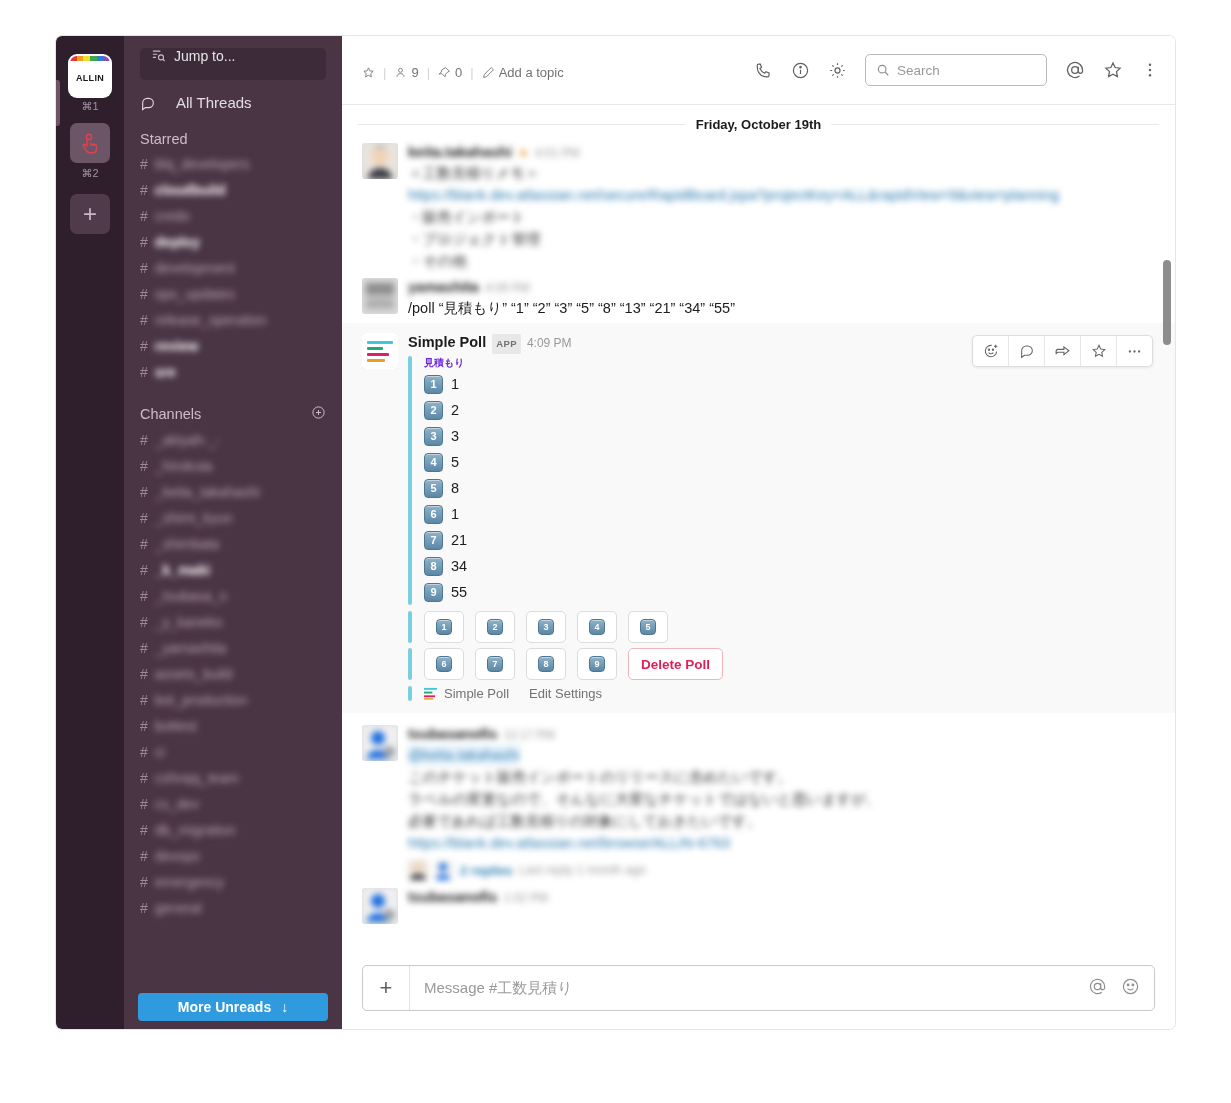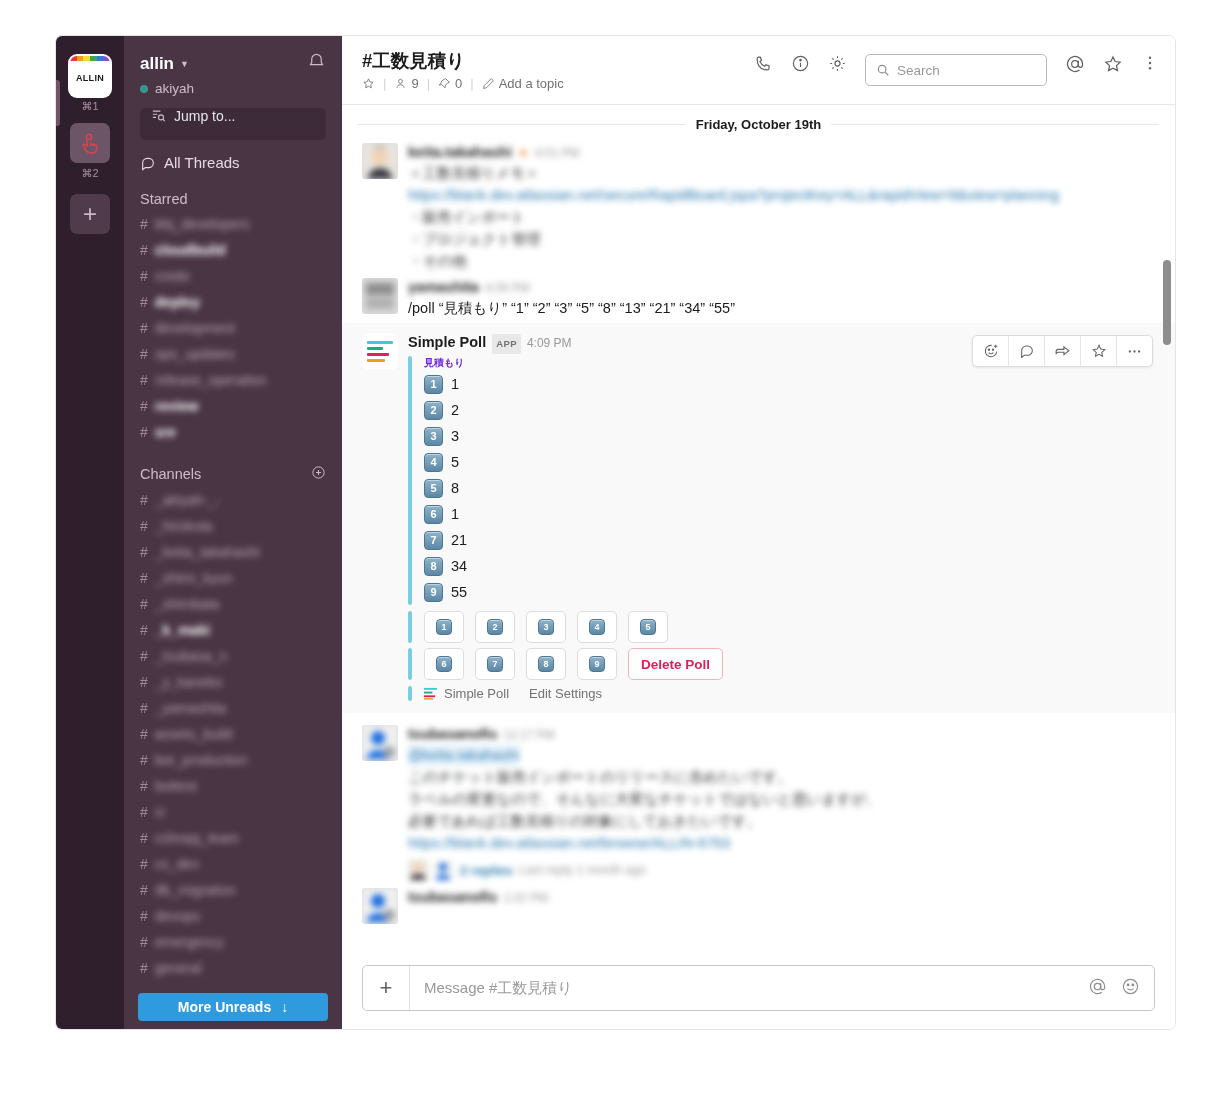--- a/index.html
+++ b/index.html
@@ -92,21 +92,21 @@
     margin: 12px 16px 0 16px;
     background: #3d2b3a;
     border-radius: 5px;
     height: 32px;
     display: flex; align-items: flex-start; gap: 8px;
     padding: 0 11px;
     color: #e5e5e5; font-size: 14px;
   }
   .allthreads {
     margin: 14px 16px 0 16px;
-    display: flex; align-items: center; gap: 8px;
+    display: flex; align-items: center; gap: 20px;
     color: #e4dbe1; font-size: 15px;
   }
   .sb-section {
     margin: 20px 16px 4px 16px;
     color: #cdbcc8; font-size: 14.5px;
     display: flex; align-items: center; justify-content: space-between;
   }
   .sb-list { margin: 0; padding: 0; list-style: none; }
   .ch-row {
     display: flex; align-items: center; gap: 7px;
@@ -139,21 +139,21 @@
     position: relative; z-index: 5; background: #fff;
   }
   .ch-header-left { flex: 1; min-width: 0; }
   .ch-title { font-size: 18.5px; font-weight: bold; color: #1d1c1d; line-height: 22px; }
   .ch-meta {
     display: flex; align-items: center; gap: 8px;
     margin-top: 4px; color: #717274; font-size: 13px;
   }
   .ch-meta .sep { color: #d5d5d5; }
   .ch-meta .item { display: flex; align-items: center; gap: 4px; }
-  .ch-header-right { display: flex; align-items: flex-start; gap: 18px; }
+  .ch-header-right { display: flex; align-items: center; gap: 18px; }
   .search-box {
     width: 160px; height: 30px;
     border: 1px solid #bbbabb; border-radius: 5px;
     display: flex; align-items: center; gap: 7px;
     padding: 0 10px; color: #9a999a; font-size: 13.5px;
   }
   .icon-btn { color: #5f6062; display: flex; align-items: center; }
   
   .msgs {
     flex: 1; overflow: hidden; position: relative;
@@ -321,37 +321,20 @@
         </div>
         <div class="ws-shortcut">⌘2</div>
       </div>
 
       <div class="ws-item">
         <div class="ws-plus">+</div>
       </div>
     </div>
 
     <div class="sidebar">
-      <div class="sb-header">
-        <div class="sb-team">
-          <div class="sb-team-name">
-            <span>allin</span>
-            <span class="caret">▼</span>
-          </div>
-          <div class="bell">
-            <svg width="19" height="19" viewBox="0 0 24 24" fill="none" stroke="#cdbcc8" stroke-width="1.5">
-              <path d="M12 3a6 6 0 0 0-6 6v4l-1.6 3h15.2L18 13V9a6 6 0 0 0-6-6z"></path>
-            </svg>
-          </div>
-        </div>
-        <div class="sb-user">
-          <span class="presence-dot"></span>
-          <span>akiyah</span>
-        </div>
-      </div>
 
       <div class="jumpto">
         <svg width="15" height="15" viewBox="0 0 24 24" fill="none" stroke="#cdbcc8" stroke-width="1.8">
           <path d="M3 5h12M3 10h7M3 15h5"></path>
             <circle cx="16" cy="15" r="4"></circle>
             <path d="M19 18l3 3"></path>
         </svg>
         <span>Jump to...</span>
       </div>
 
@@ -495,21 +478,20 @@
       <div class="more-unreads">
         <span>More Unreads</span>
         <span>↓</span>
       </div>
     </div>
 
     <div class="main">
 
       <div class="ch-header">
         <div class="ch-header-left">
-          <div class="ch-title">#工数見積り</div>
           <div class="ch-meta">
             <span class="item">
               <svg width="13" height="13" viewBox="0 0 24 24" fill="none" stroke="#717274" stroke-width="1.6">
                 <path d="M12 3.5l2.6 5.5 6 .8-4.4 4.2 1.1 6-5.3-2.9-5.3 2.9 1.1-6L3.4 9.8l6-.8z"></path>
               </svg>
             </span>
             <span class="sep">|</span>
             <span class="item">
               <svg width="13" height="13" viewBox="0 0 24 24" fill="none" stroke="#717274" stroke-width="1.6">
                 <circle cx="12" cy="8" r="3.6"></circle>

